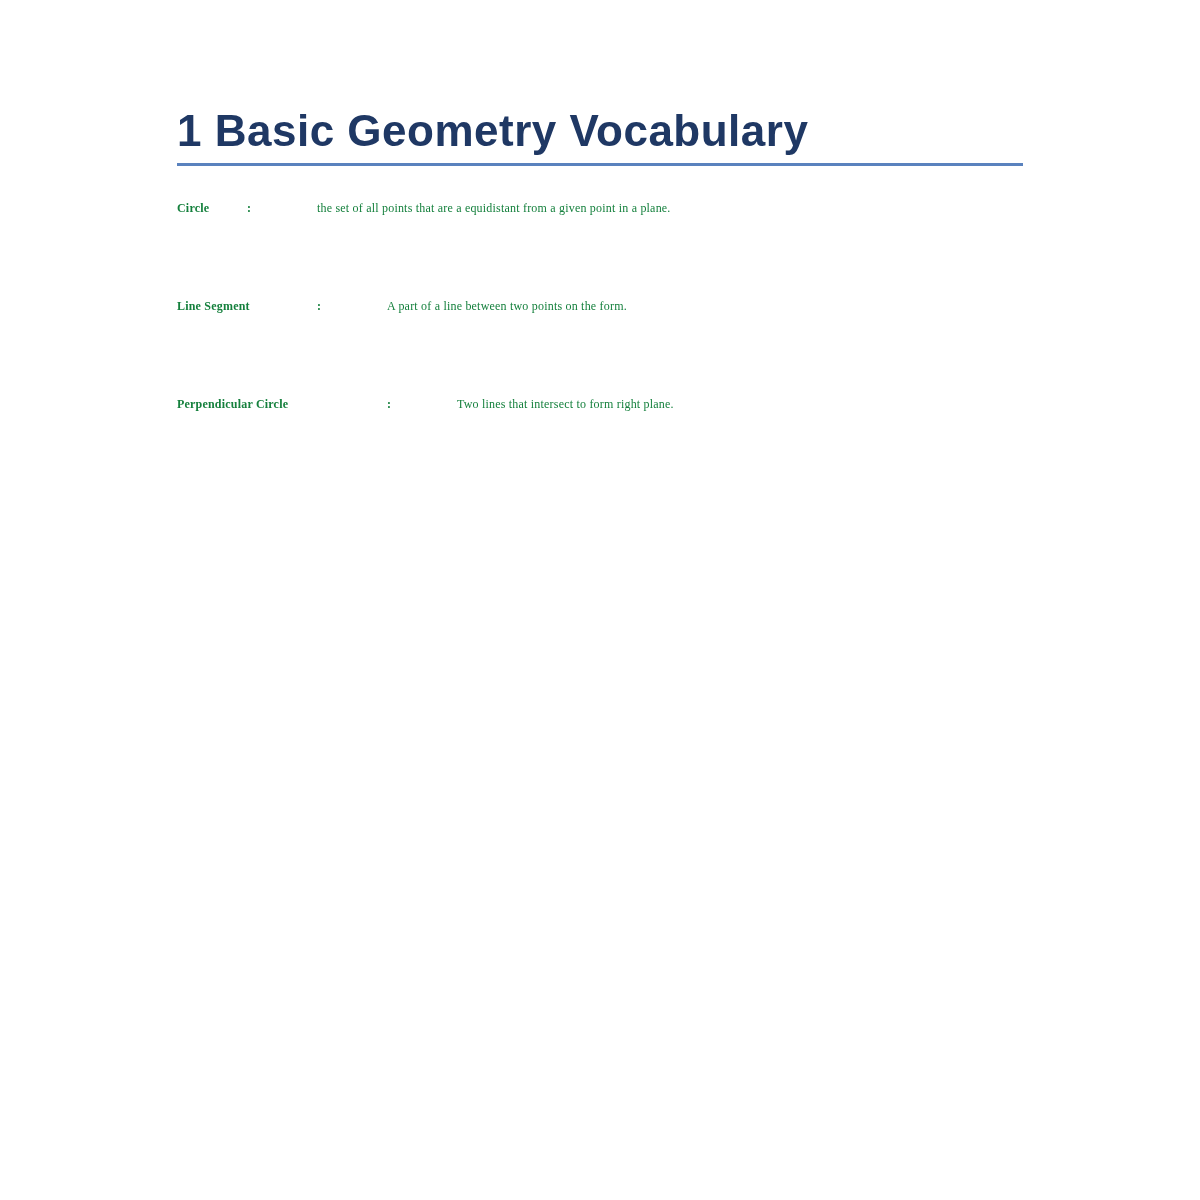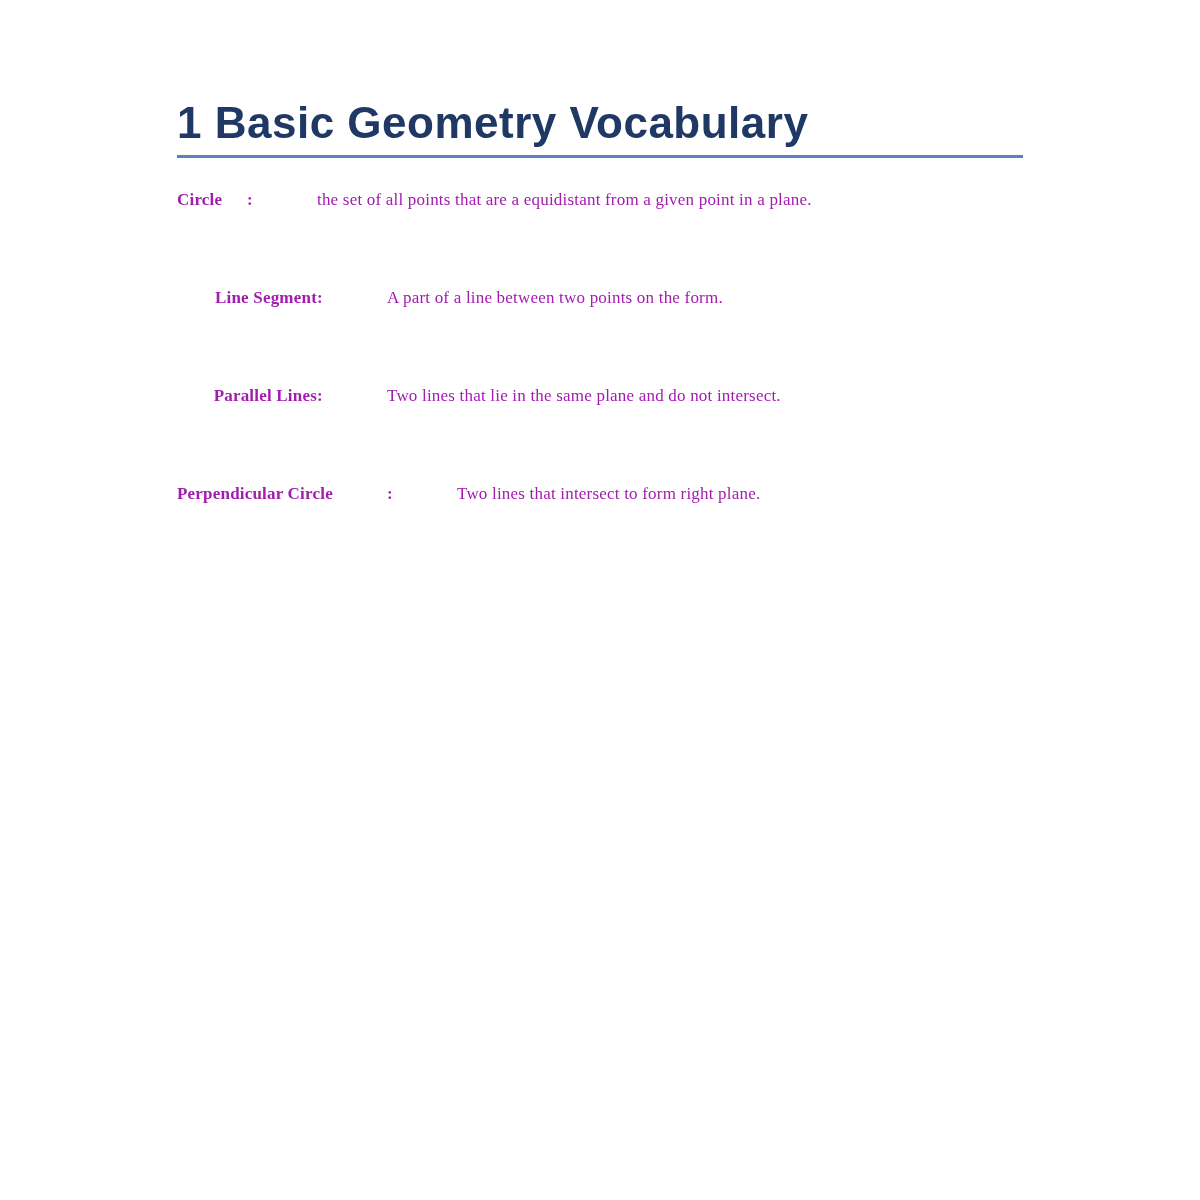--- a/index.html
+++ b/index.html
@@ -11,53 +11,53 @@
     position: relative;
     width: 1200px;
     height: 1200px;
     background: #ffffff;
     overflow: hidden;
     font-family: "Liberation Serif", "DejaVu Serif", serif;
     color: #1f1f1f;
   }
   .doc {
     position: absolute;
-    top: 100px;
+    top: 108px;
     left: 177px;
     width: 846px;
   }
   h1.doc-title {
     margin: 0 0 28px 0;
     padding: 0 0 9px 0;
     font-family: "Liberation Sans", "DejaVu Sans", sans-serif;
     font-size: 44px;
     line-height: 46px;
     font-weight: 600;
     letter-spacing: 0.5px;
     color: #1F3864;
     border-bottom: 3px solid #5A82BE;
   }
   .entries {
     width: 830px;
   }
   p.entry {
     margin: 0 0 70px 0;
-    font-size: 17px;
+    font-size: 12px;
     line-height: 28px;
     letter-spacing: 0.2px;
-    color: #a21caf;
+    color: #15803d;
   }
   p.entry.m64 { margin-bottom: 64px; }
   .term {
     display: inline-block;
     font-weight: 600;
     vertical-align: baseline;
   }
   .term.t1 { width: 70px; }
-  .term.t2 { width: 140px; text-align: right; }
+  .term.t2 { width: 140px; }
   .term.t3 { width: 210px; }
   .colon {
     display: inline-block;
     width: 70px;
     font-weight: 600;
     vertical-align: baseline;
   }
   .definition {
     font-weight: 500;
   }
@@ -75,23 +75,20 @@
       <p class="entry">
         <span class="term t1">Circle</span><span class="colon">:</span><span class="definition">the set of all points that are a equidistant from a given point in a plane.</span>
       </p>
 
 
       <p class="entry">
         <span class="term t2">Line Segment</span><span class="colon">:</span><span class="definition">A part of a line between two points on the form.</span>
       </p>
 
 
-      <p class="entry">
-        <span class="term t2">Parallel Lines</span><span class="colon">:</span><span class="definition">Two lines that lie in the same plane and do not intersect.</span>
-      </p>
 
       <p class="entry">
         <span class="term t3">Perpendicular Circle</span><span class="colon">:</span><span class="definition">Two lines that intersect to form right plane.</span>
       </p>
 
     </div>
   </div>
 </div>
 
 </body></html>

